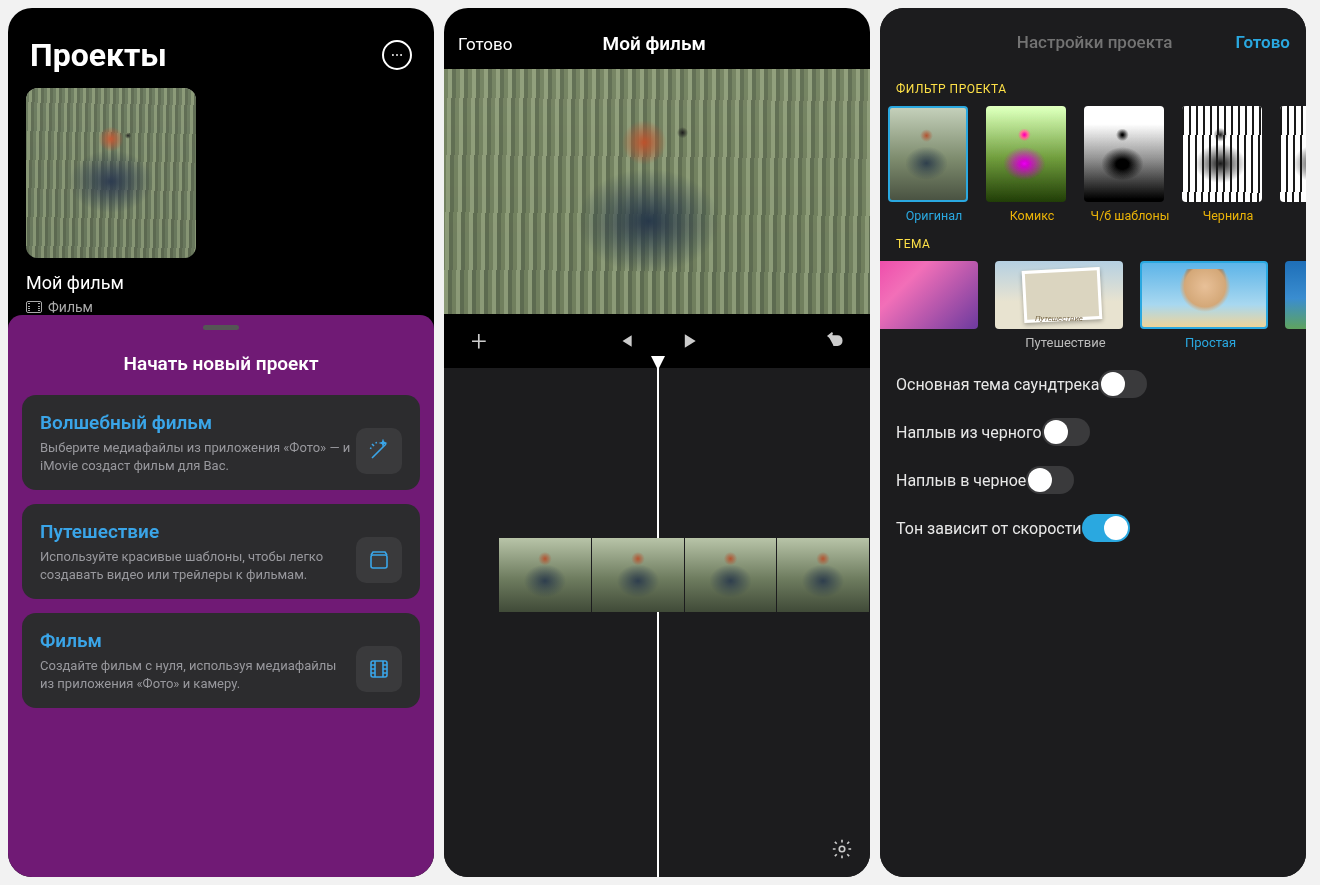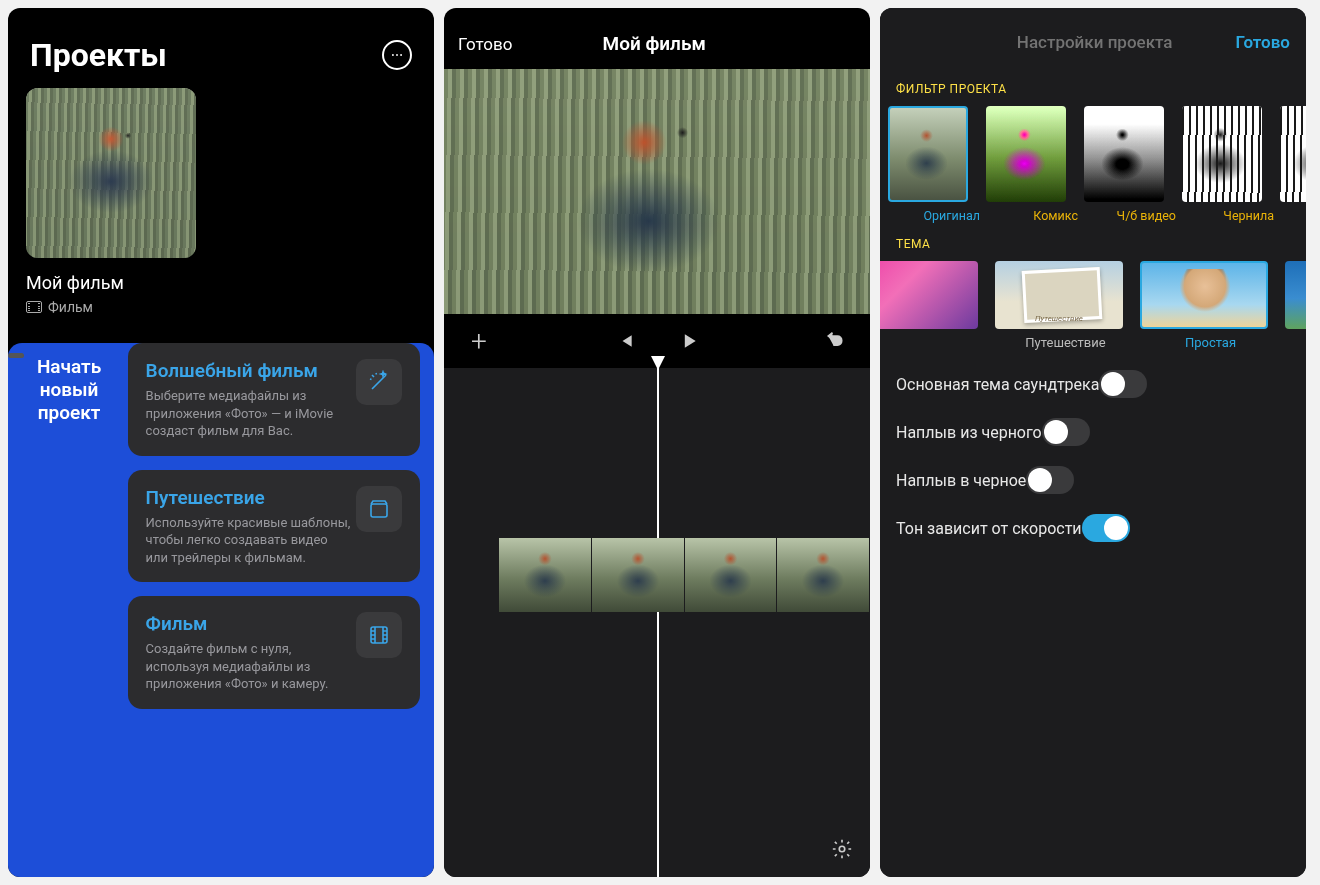--- a/index.html
+++ b/index.html
@@ -1,17 +1,17 @@
 <!DOCTYPE html>
 <html><head>
 <meta charset="utf-8">
 <style>
 *{margin:0;padding:0;box-sizing:border-box;font-family:-apple-system,BlinkMacSystemFont,"Segoe UI",Roboto,sans-serif;-webkit-font-smoothing:antialiased}
 body{background:#f2f2f2;display:flex;gap:10px;padding:8px;width:1320px;height:885px}
-.panel{background:#000;border-radius:12px;overflow:hidden;height:100%;flex:1;display:flex;flex-direction:column;position:relative}
+.panel{background:#000;border-radius:24px;overflow:hidden;height:100%;flex:1;display:flex;flex-direction:column;position:relative}
 .p1{flex:0 0 426px}
 .p2{flex:0 0 426px}
 .p3{flex:0 0 426px}
 
 
 .p1-header{display:flex;align-items:center;justify-content:space-between;padding:28px 22px 14px}
 .p1-title{color:#fff;font-size:32px;font-weight:700}
 .more-btn{width:30px;height:30px;border:2px solid #fff;border-radius:50%;display:flex;align-items:center;justify-content:center;color:#fff;font-weight:700;letter-spacing:1px;font-size:12px}
 .proj-card{padding:0 18px}
 .proj-thumb{width:170px;height:170px;border-radius:12px;background:linear-gradient(180deg,#c9d4b8 0%,#7a8970 50%,#4a5545 100%);position:relative;overflow:hidden}
@@ -19,25 +19,25 @@
  radial-gradient(ellipse 60px 45px at 50% 55%,#2a3850 0%,transparent 70%),
  radial-gradient(circle 18px at 50% 30%,#c75530 0%,transparent 70%),
  radial-gradient(circle 4px at 60% 28%,#1a1a1a 0%,transparent 80%),
  repeating-linear-gradient(92deg,#6b7a5e 0 3px,#8a9876 3px 6px,#5d6a52 6px 9px);opacity:.95}
 .proj-name{color:#fff;font-size:18px;margin:14px 0 6px}
 .proj-type{display:flex;align-items:center;gap:6px;color:#aaa;font-size:14px}
 .film-glyph{width:16px;height:12px;border:1.5px solid #aaa;border-radius:2px;position:relative}
 .film-glyph::before,.film-glyph::after{content:"";position:absolute;top:1px;bottom:1px;width:2px;background:repeating-linear-gradient(#aaa 0 1px,transparent 1px 2.5px)}
 .film-glyph::before{left:1px}.film-glyph::after{right:1px}
 
-.sheet{background:#1d4ed8;border-radius:14px 14px 0 0;margin-top:28px;flex:1;display:flex;flex-direction:row}
+.sheet{background:#701a75;border-radius:14px 14px 0 0;flex:1;display:flex;flex-direction:column}
 .handle{width:36px;height:5px;background:#555;border-radius:3px;margin:10px auto}
 .sheet-title{color:#fff;font-size:19px;font-weight:600;text-align:center;padding:12px 0 20px}
 .option-list{padding:0 14px;display:flex;flex-direction:column;gap:14px}
-.option{background:#2c2c2e;border-radius:14px;padding:16px 18px;display:flex;align-items:flex-start;gap:4px}
+.option{background:#2c2c2e;border-radius:14px;padding:16px 18px;display:flex;align-items:flex-end;gap:4px}
 .option-text{flex:1}
 .option-title{color:#3aa5e8;font-size:19px;font-weight:600;margin-bottom:5px}
 .option-desc{color:#98989d;font-size:13px;line-height:1.35}
 .option-icon{width:46px;height:46px;border-radius:10px;background:#3a3a3c;display:flex;align-items:center;justify-content:center;flex-shrink:0}
 .option-icon svg{width:24px;height:24px;stroke:#3aa5e8;fill:none;stroke-width:1.6}
 
 
 .p2-header{display:flex;align-items:center;justify-content:space-between;padding:24px 14px 14px}
 .p2-done{color:#fff;font-size:17px}
 .p2-title{color:#fff;font-size:19px;font-weight:600}
@@ -65,21 +65,21 @@
 .gear-btn svg{width:22px;height:22px;fill:none;stroke:#ccc;stroke-width:1.8}
 
 
 .p3-header{display:flex;align-items:center;justify-content:space-between;padding:24px 16px 16px;background:#1c1c1e}
 .p3-spacer{width:58px}
 .p3-title{color:#737373;font-size:17px;font-weight:500}
 .p3-done{color:#2aa8e0;font-size:17px;font-weight:600}
 .p3-body{background:#1c1c1e;flex:1;overflow:hidden}
 .section-hdr{color:#fde047;font-size:12px;letter-spacing:.5px;padding:14px 16px 10px;text-transform:uppercase}
 .filter-row{display:flex;gap:6px;padding:0 8px;overflow:hidden}
-.filter-item{flex-shrink:0;width:92px;text-align:right}
+.filter-item{flex-shrink:0;width:92px;text-align:center}
 .filter-thumb{width:80px;height:96px;border-radius:4px;margin-bottom:6px;background:linear-gradient(180deg,#c4d0ba 0%,#7e8c6e 55%,#4a5342 100%);position:relative;overflow:hidden}
 .filter-thumb::before{content:"";position:absolute;inset:0;background:
  radial-gradient(ellipse 28px 22px at 48% 60%,#27384a 0%,transparent 75%),
  radial-gradient(circle 9px at 48% 30%,#b54a27 0%,transparent 70%);opacity:.9}
 .filter-thumb.sel{border:2px solid #2aa8e0}
 .filter-thumb.comic{filter:saturate(2) contrast(1.6)}
 .filter-thumb.comic::before{background:
  radial-gradient(ellipse 28px 22px at 48% 60%,#8a2d8e 0%,transparent 75%),
  radial-gradient(circle 9px at 48% 30%,#c43a82 0%,transparent 70%);}
 .filter-thumb.bwcomic{background:linear-gradient(180deg,#e6e6e6 0%,#8a8a8a 55%,#333 100%);filter:contrast(1.8)}
@@ -243,21 +243,21 @@
         <div class="filter-item">
           <div class="filter-thumb orig sel"></div>
           <div class="filter-label sel">Оригинал</div>
         </div>
         <div class="filter-item">
           <div class="filter-thumb comic"></div>
           <div class="filter-label">Комикс</div>
         </div>
         <div class="filter-item">
           <div class="filter-thumb bwcomic"></div>
-          <div class="filter-label">Ч/б видео</div>
+          <div class="filter-label">Ч/б шаблоны</div>
         </div>
         <div class="filter-item">
           <div class="filter-thumb ink"></div>
           <div class="filter-label">Чернила</div>
         </div>
         <div class="filter-item">
           <div class="filter-thumb ink"></div>
           <div class="filter-label">Ч</div>
         </div>
       </div>

